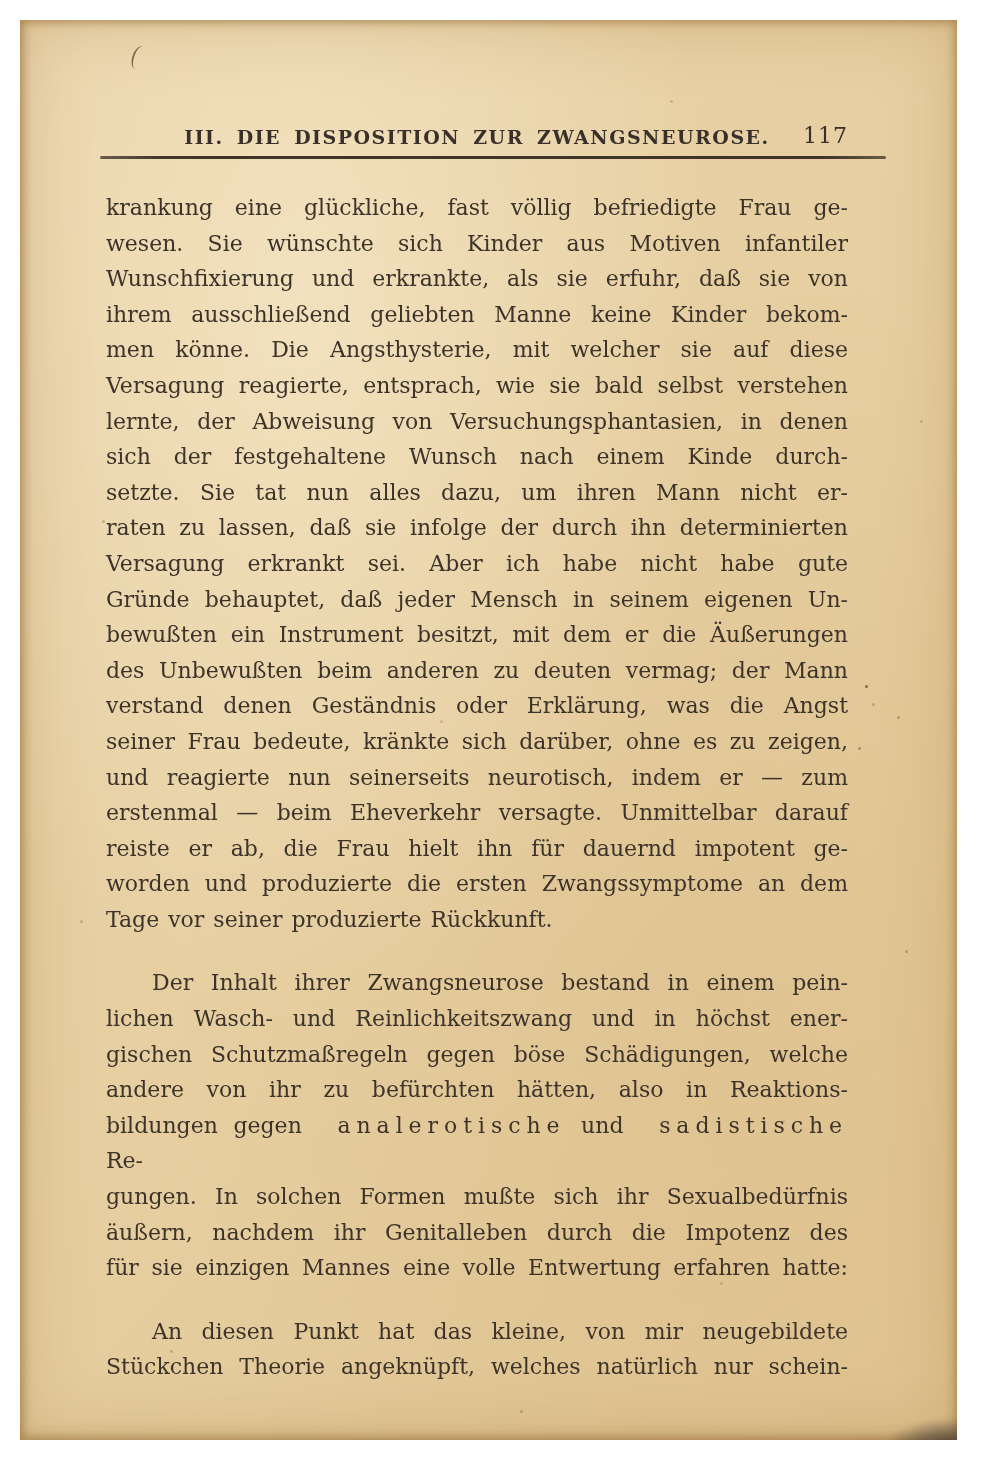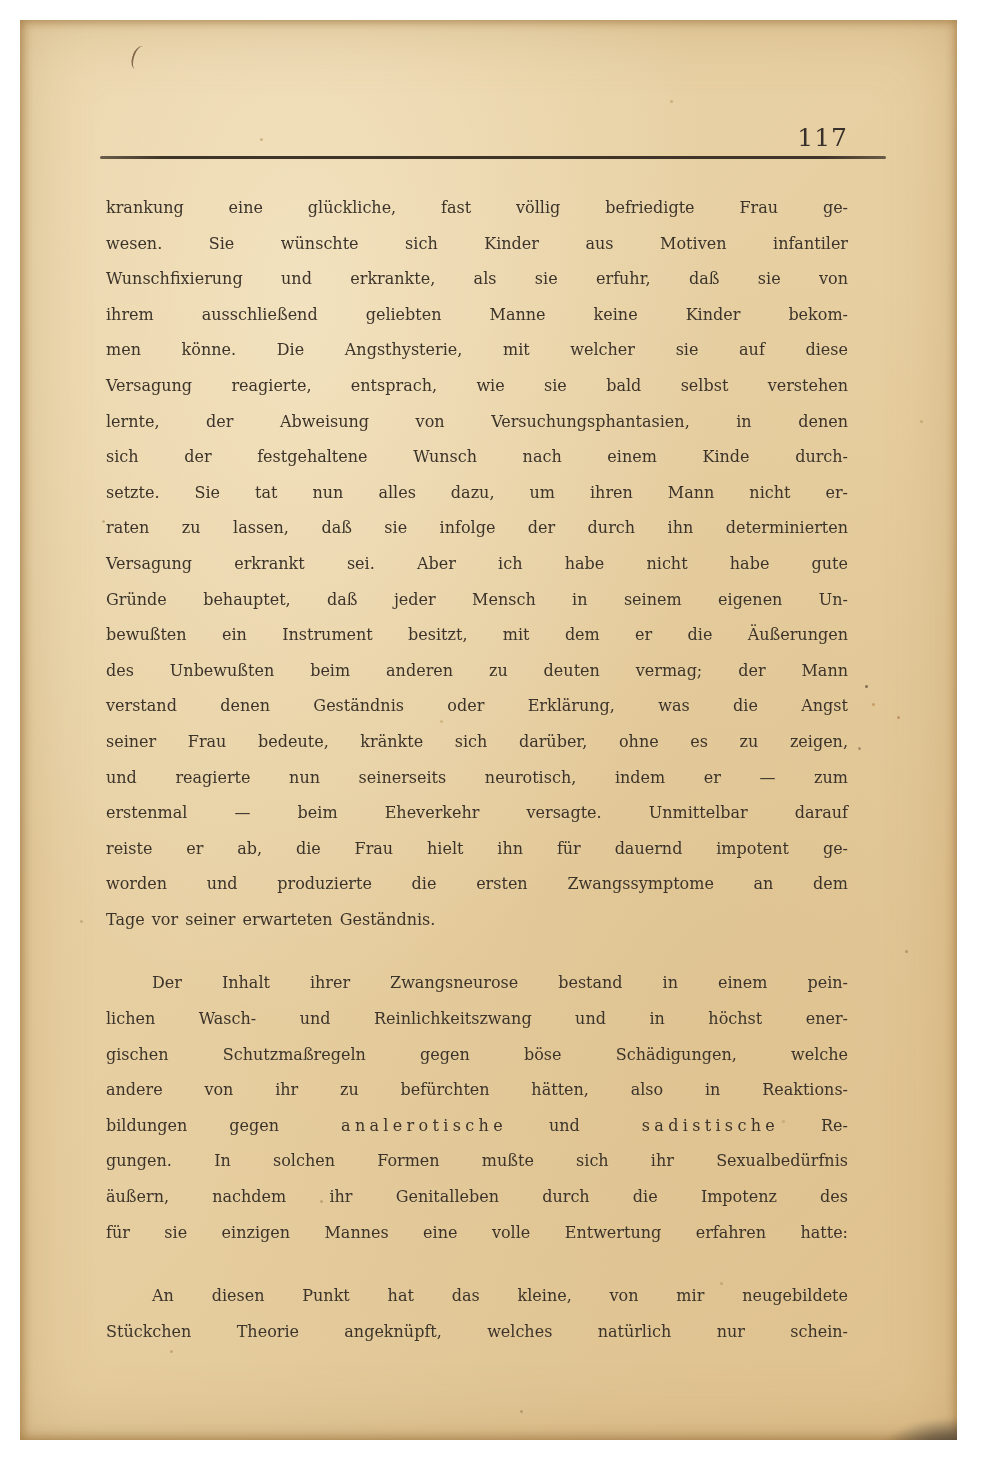--- a/index.html
+++ b/index.html
@@ -29,33 +29,33 @@
 
   .header { position: absolute; left: 86px; top: 106px; width: 742px; height: 30px; }
   .running-title {
     text-align: center;
     font-size: 19px; font-weight: 700;
     letter-spacing: 1.5px; word-spacing: 5px;
     color: #38302a;
   }
   .page-number {
     position: absolute; right: 0; top: -3px;
-    font-size: 25px; font-weight: 500;
+    font-size: 22px; font-weight: 500;
     color: #38302a; letter-spacing: 1px;
   }
   .rule {
     position: absolute; left: 80px; top: 136px;
     width: 786px; height: 3px;
     background: linear-gradient(90deg, rgba(62,52,40,.75), #3e3428 8%, #3e3428 92%, rgba(62,52,40,.75));
     border-radius: 2px;
   }
 
   .text-block {
     position: absolute; left: 86px; top: 170px; width: 742px;
-    font-size: 16px; line-height: 35.6px;
+    font-size: 22px; line-height: 35.6px;
     color: #3c342a;
     word-spacing: 2px;
   }
   .line { text-align: justify; text-align-last: left; white-space: normal; }
   .line.j { text-align-last: justify; }
   .line.ind { text-indent: 46px; margin-top: 28px; }
   .lsp { letter-spacing: 0.27em; margin-left: 20px; }
 
   .fiber-mark {
     position: absolute; left: 112px; top: 26px;
@@ -94,20 +94,21 @@
 </style>
 </head>
 <body>
 
 <div class="scan">
   <div class="page">
     <div class="fiber-mark"></div>
     <div class="specks"></div>
 
     <div class="header">
+      <div class="running-title">III. DIE DISPOSITION ZUR ZWANGSNEUROSE.</div>
       <div class="page-number">117</div>
     </div>
     <div class="rule"></div>
 
     <div class="text-block" id="text-block" style="color: rgb(60, 52, 42);">
         <div class="line j">krankung eine glückliche, fast völlig befriedigte Frau ge-</div>
         <div class="line j">wesen. Sie wünschte sich Kinder aus Motiven infantiler</div>
         <div class="line j">Wunschfixierung und erkrankte, als sie erfuhr, daß sie von</div>
         <div class="line j">ihrem ausschließend geliebten Manne keine Kinder bekom-</div>
         <div class="line j">men könne. Die Angsthysterie, mit welcher sie auf diese</div>
@@ -119,21 +120,21 @@
         <div class="line j">Versagung erkrankt sei. Aber ich habe nicht habe gute</div>
         <div class="line j">Gründe behauptet, daß jeder Mensch in seinem eigenen Un-</div>
         <div class="line j">bewußten ein Instrument besitzt, mit dem er die Äußerungen</div>
         <div class="line j">des Unbewußten beim anderen zu deuten vermag; der Mann</div>
         <div class="line j">verstand denen Geständnis oder Erklärung, was die Angst</div>
         <div class="line j">seiner Frau bedeute, kränkte sich darüber, ohne es zu zeigen,</div>
         <div class="line j">und reagierte nun seinerseits neurotisch, indem er — zum</div>
         <div class="line j">erstenmal — beim Eheverkehr versagte. Unmittelbar darauf</div>
         <div class="line j">reiste er ab, die Frau hielt ihn für dauernd impotent ge-</div>
         <div class="line j">worden und produzierte die ersten Zwangssymptome an dem</div>
-        <div class="line">Tage vor seiner erwarteten Geständnis.</div>
+        <div class="line">Tage vor seiner produzierte Rückkunft.</div>
         <div class="line j ind">Der Inhalt ihrer Zwangsneurose bestand in einem pein-</div>
         <div class="line j">lichen Wasch- und Reinlichkeitszwang und in höchst ener-</div>
         <div class="line j">gischen Schutzmaßregeln gegen böse Schädigungen, welche</div>
         <div class="line j">andere von ihr zu befürchten hätten, also in Reaktions-</div>
         <div class="line j"><span>bildungen gegen </span><span class="lsp">analerotische</span><span> und </span><span class="lsp">sadistische</span><span> Re-</span></div>
         <div class="line j">gungen. In solchen Formen mußte sich ihr Sexualbedürfnis</div>
         <div class="line j">äußern, nachdem ihr Genitalleben durch die Impotenz des</div>
         <div class="line j">für sie einzigen Mannes eine volle Entwertung erfahren hatte:</div>
         <div class="line j ind">An diesen Punkt hat das kleine, von mir neugebildete</div>
         <div class="line j">Stückchen Theorie angeknüpft, welches natürlich nur schein-</div>

